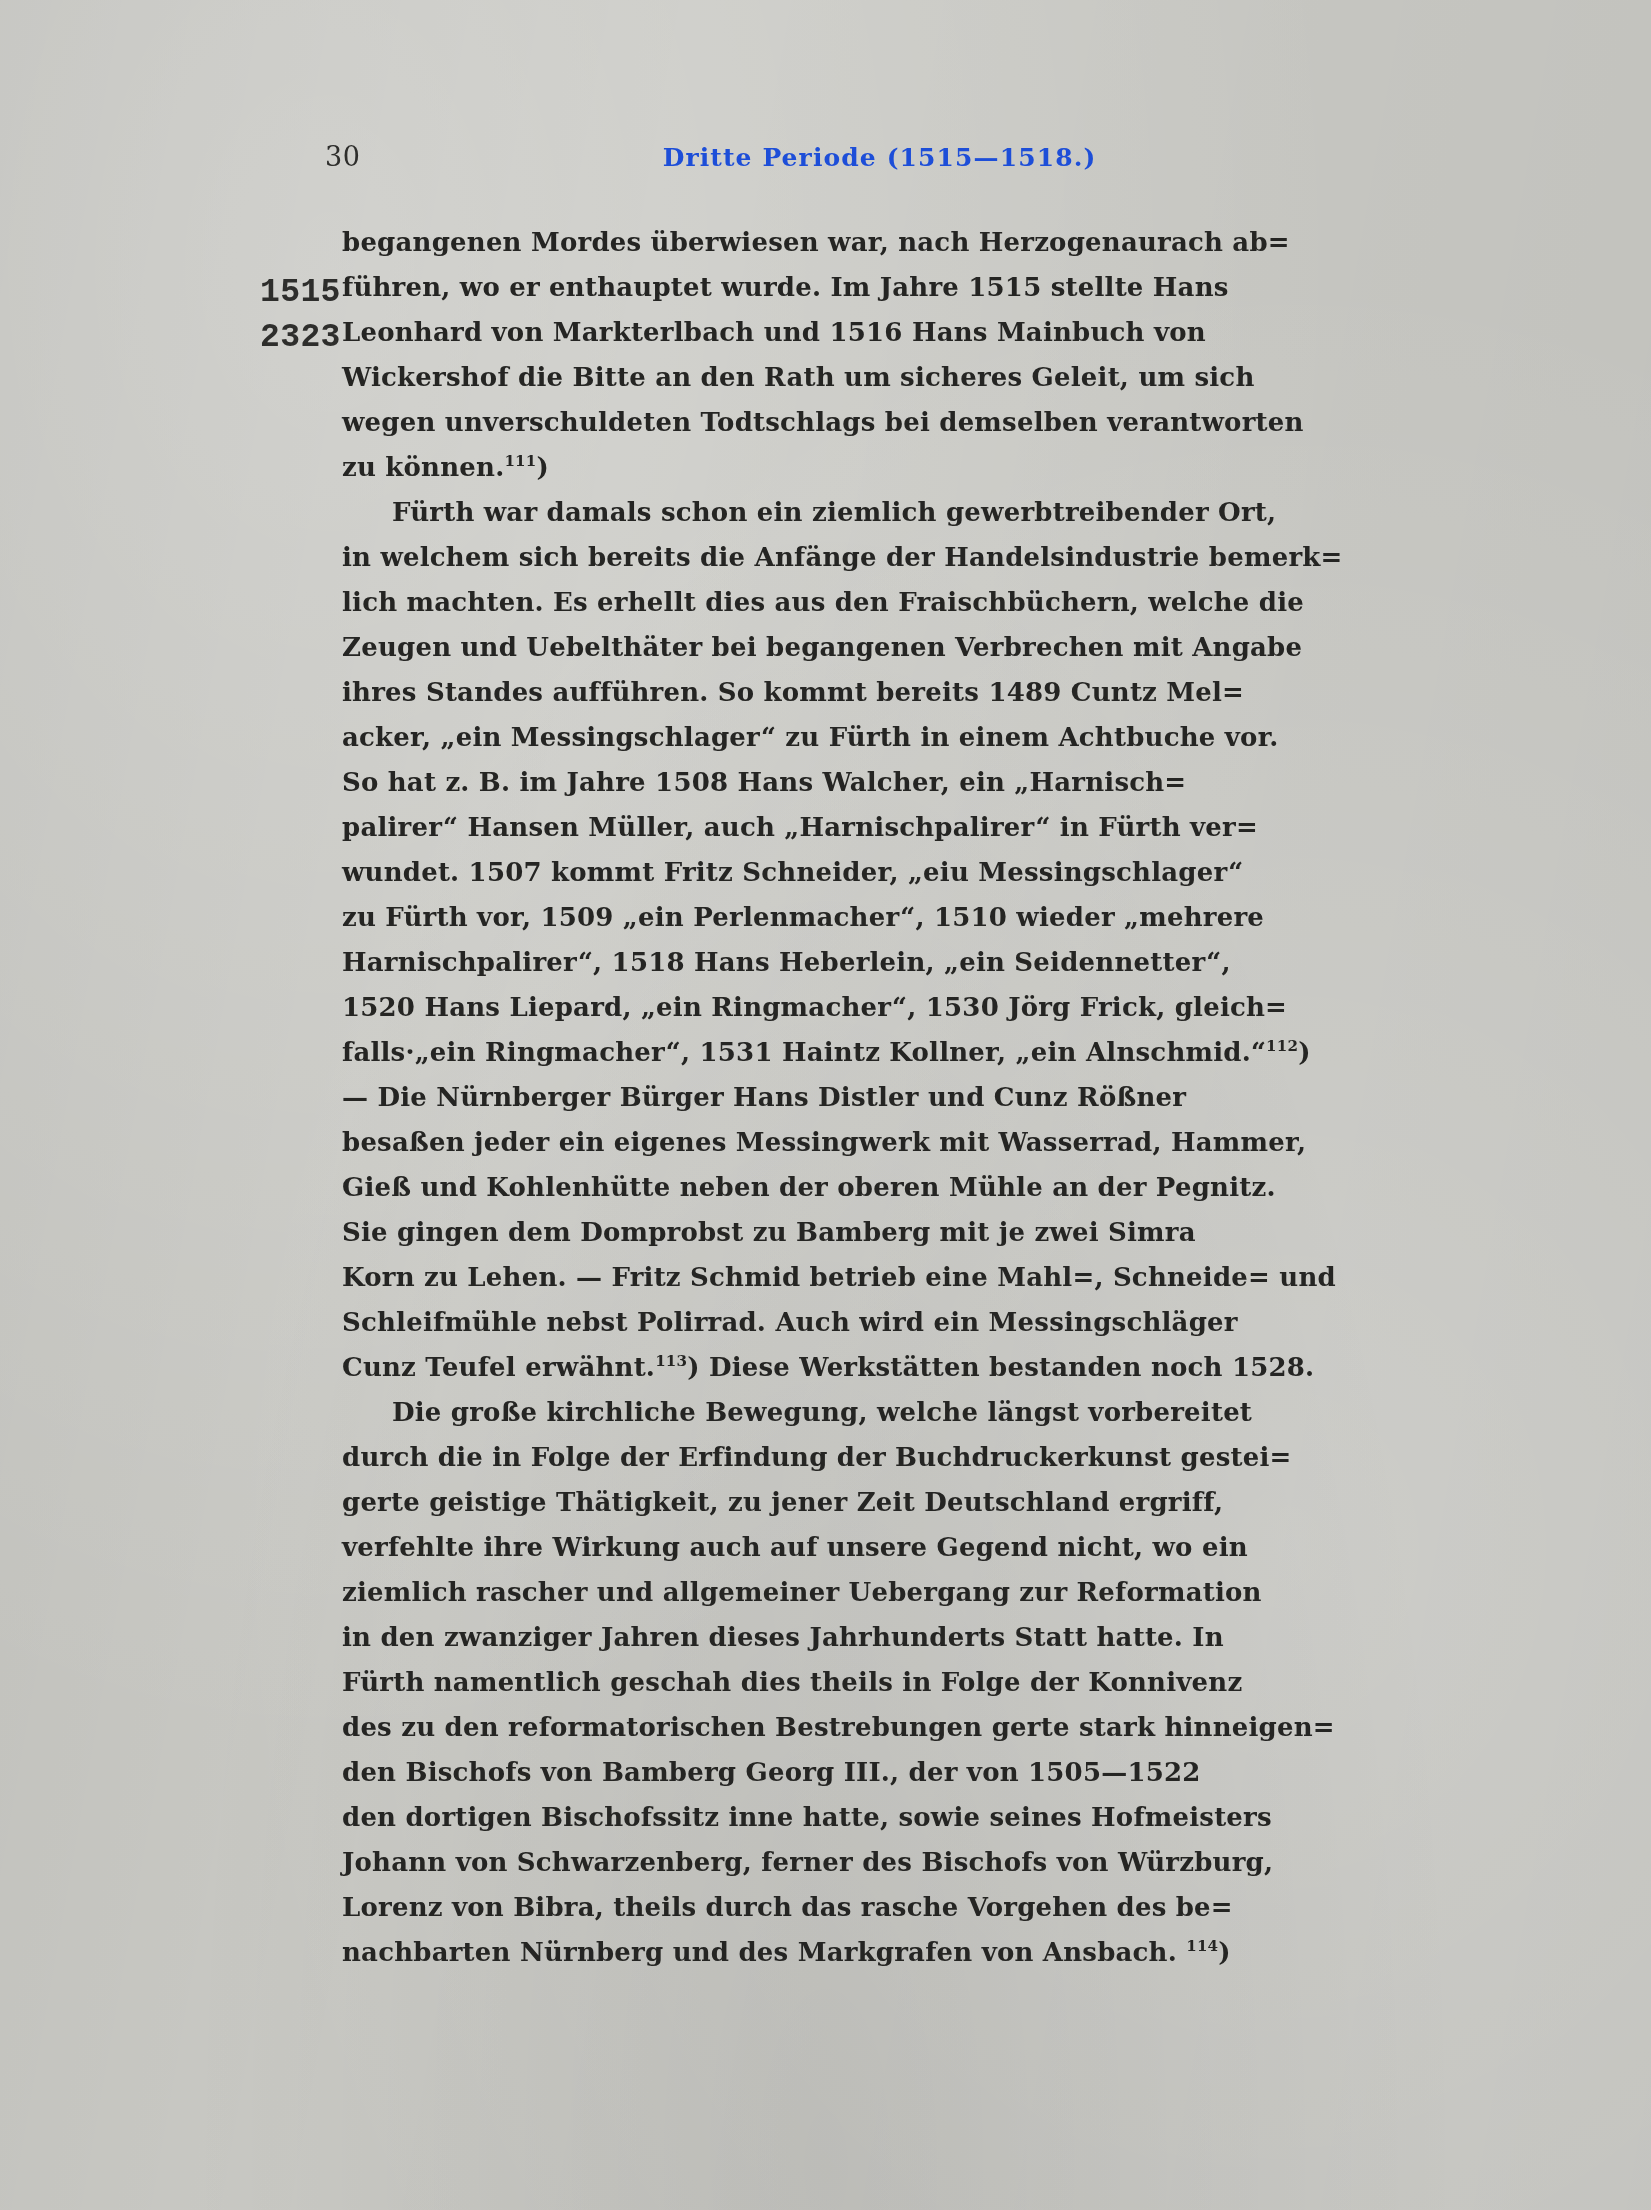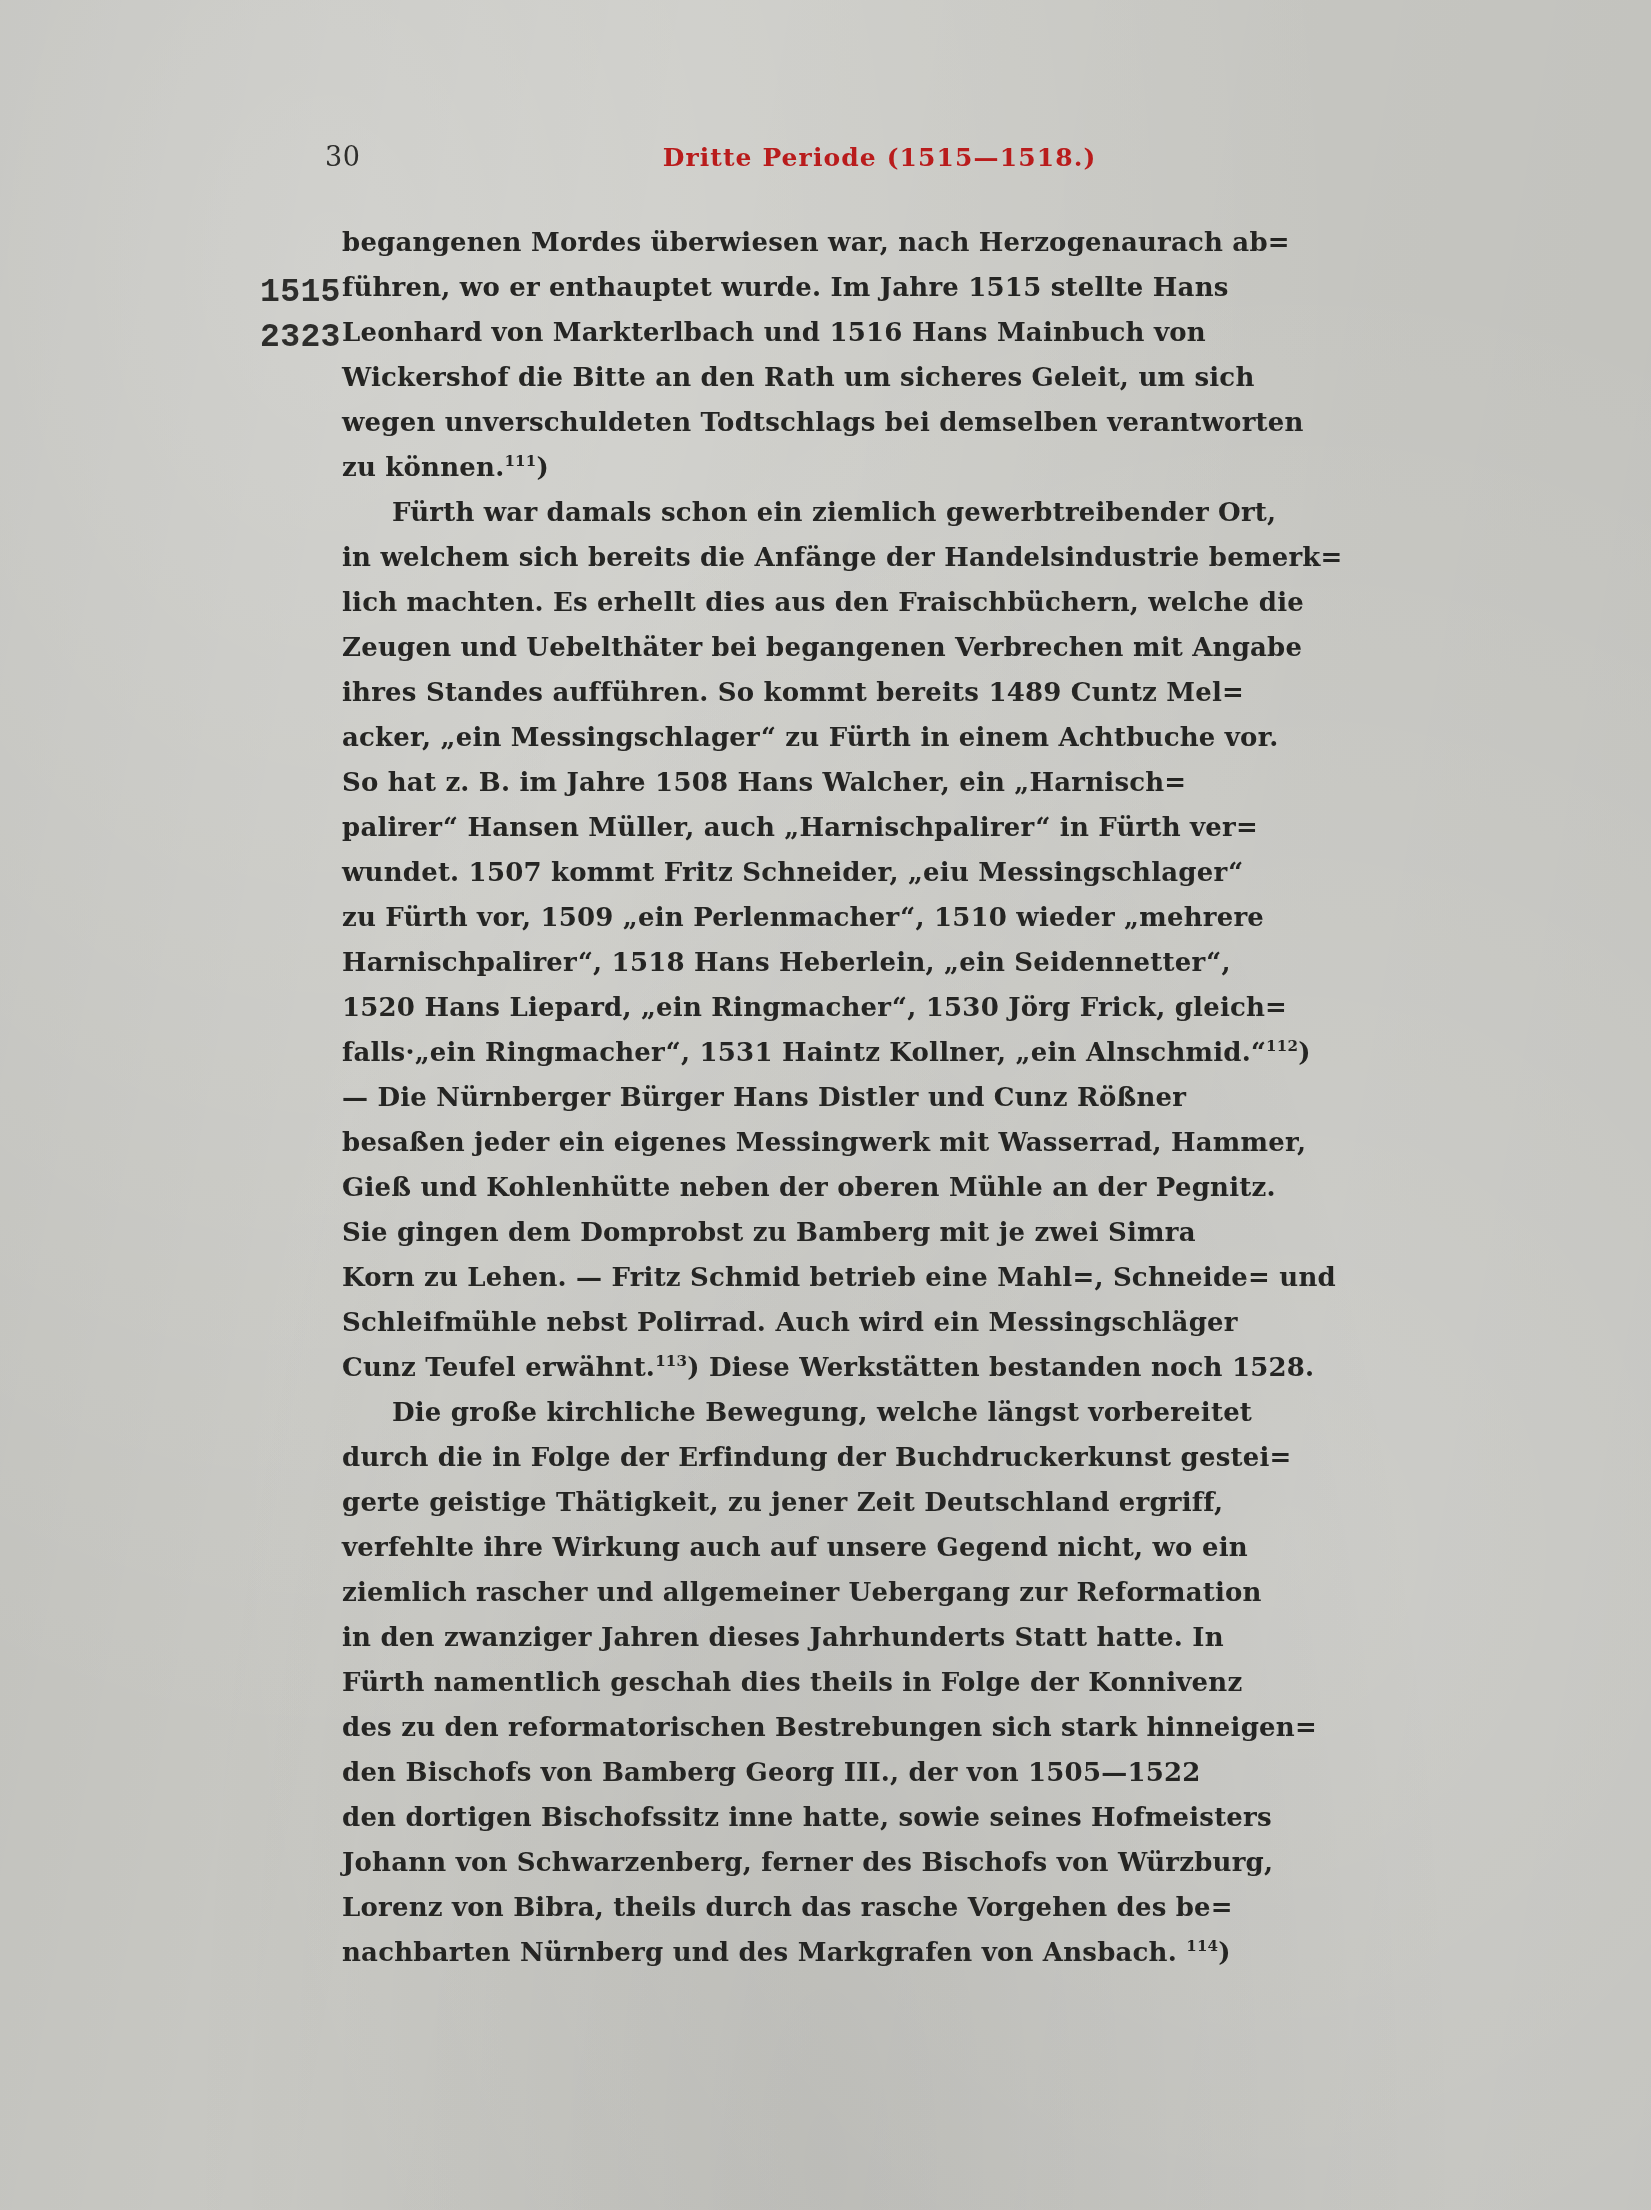--- a/index.html
+++ b/index.html
@@ -53,21 +53,21 @@
     font-size: 27px;
     letter-spacing: 0.5px;
     color: #2e2e2c;
     width: 115px;
   }
   .running-title {
     flex: 1;
     text-align: center;
     font-size: 25px;
     letter-spacing: 1.1px;
-    color: #b91c1c;
+    color: #1d4ed8;
     font-weight: 600;
     padding-right: 115px;
   }
   .textblock {
     position: absolute;
     left: 342px;
     top: 220px;
     width: 1080px;
     color: #252523;
     font-size: 26px;
@@ -156,21 +156,21 @@
       </p>
 
       <p class="para">
         <span class="line"><span class="indent"></span><span>Die große kirchliche Bewegung, welche längst vorbereitet</span></span>
         <span class="line">durch die in Folge der Erfindung der Buchdruckerkunst gestei=</span>
         <span class="line">gerte geistige Thätigkeit, zu jener Zeit Deutschland ergriff,</span>
         <span class="line">verfehlte ihre Wirkung auch auf unsere Gegend nicht, wo ein</span>
         <span class="line">ziemlich rascher und allgemeiner Uebergang zur Reformation</span>
         <span class="line">in den zwanziger Jahren dieses Jahrhunderts Statt hatte.  In</span>
         <span class="line">Fürth namentlich geschah dies theils in Folge der Konnivenz</span>
-        <span class="line">des zu den reformatorischen Bestrebungen sich stark hinneigen=</span>
+        <span class="line">des zu den reformatorischen Bestrebungen gerte stark hinneigen=</span>
         <span class="line">den Bischofs von Bamberg Georg III., der von 1505—1522</span>
         <span class="line">den dortigen Bischofssitz inne hatte, sowie seines Hofmeisters</span>
         <span class="line">Johann von Schwarzenberg, ferner des Bischofs von Würzburg,</span>
         <span class="line">Lorenz von Bibra, theils durch das rasche Vorgehen des be=</span>
         <span class="line">nachbarten Nürnberg und des Markgrafen von Ansbach. <sup>114</sup>)</span>
       </p>
 
     </div>
   </div>
 </div>

